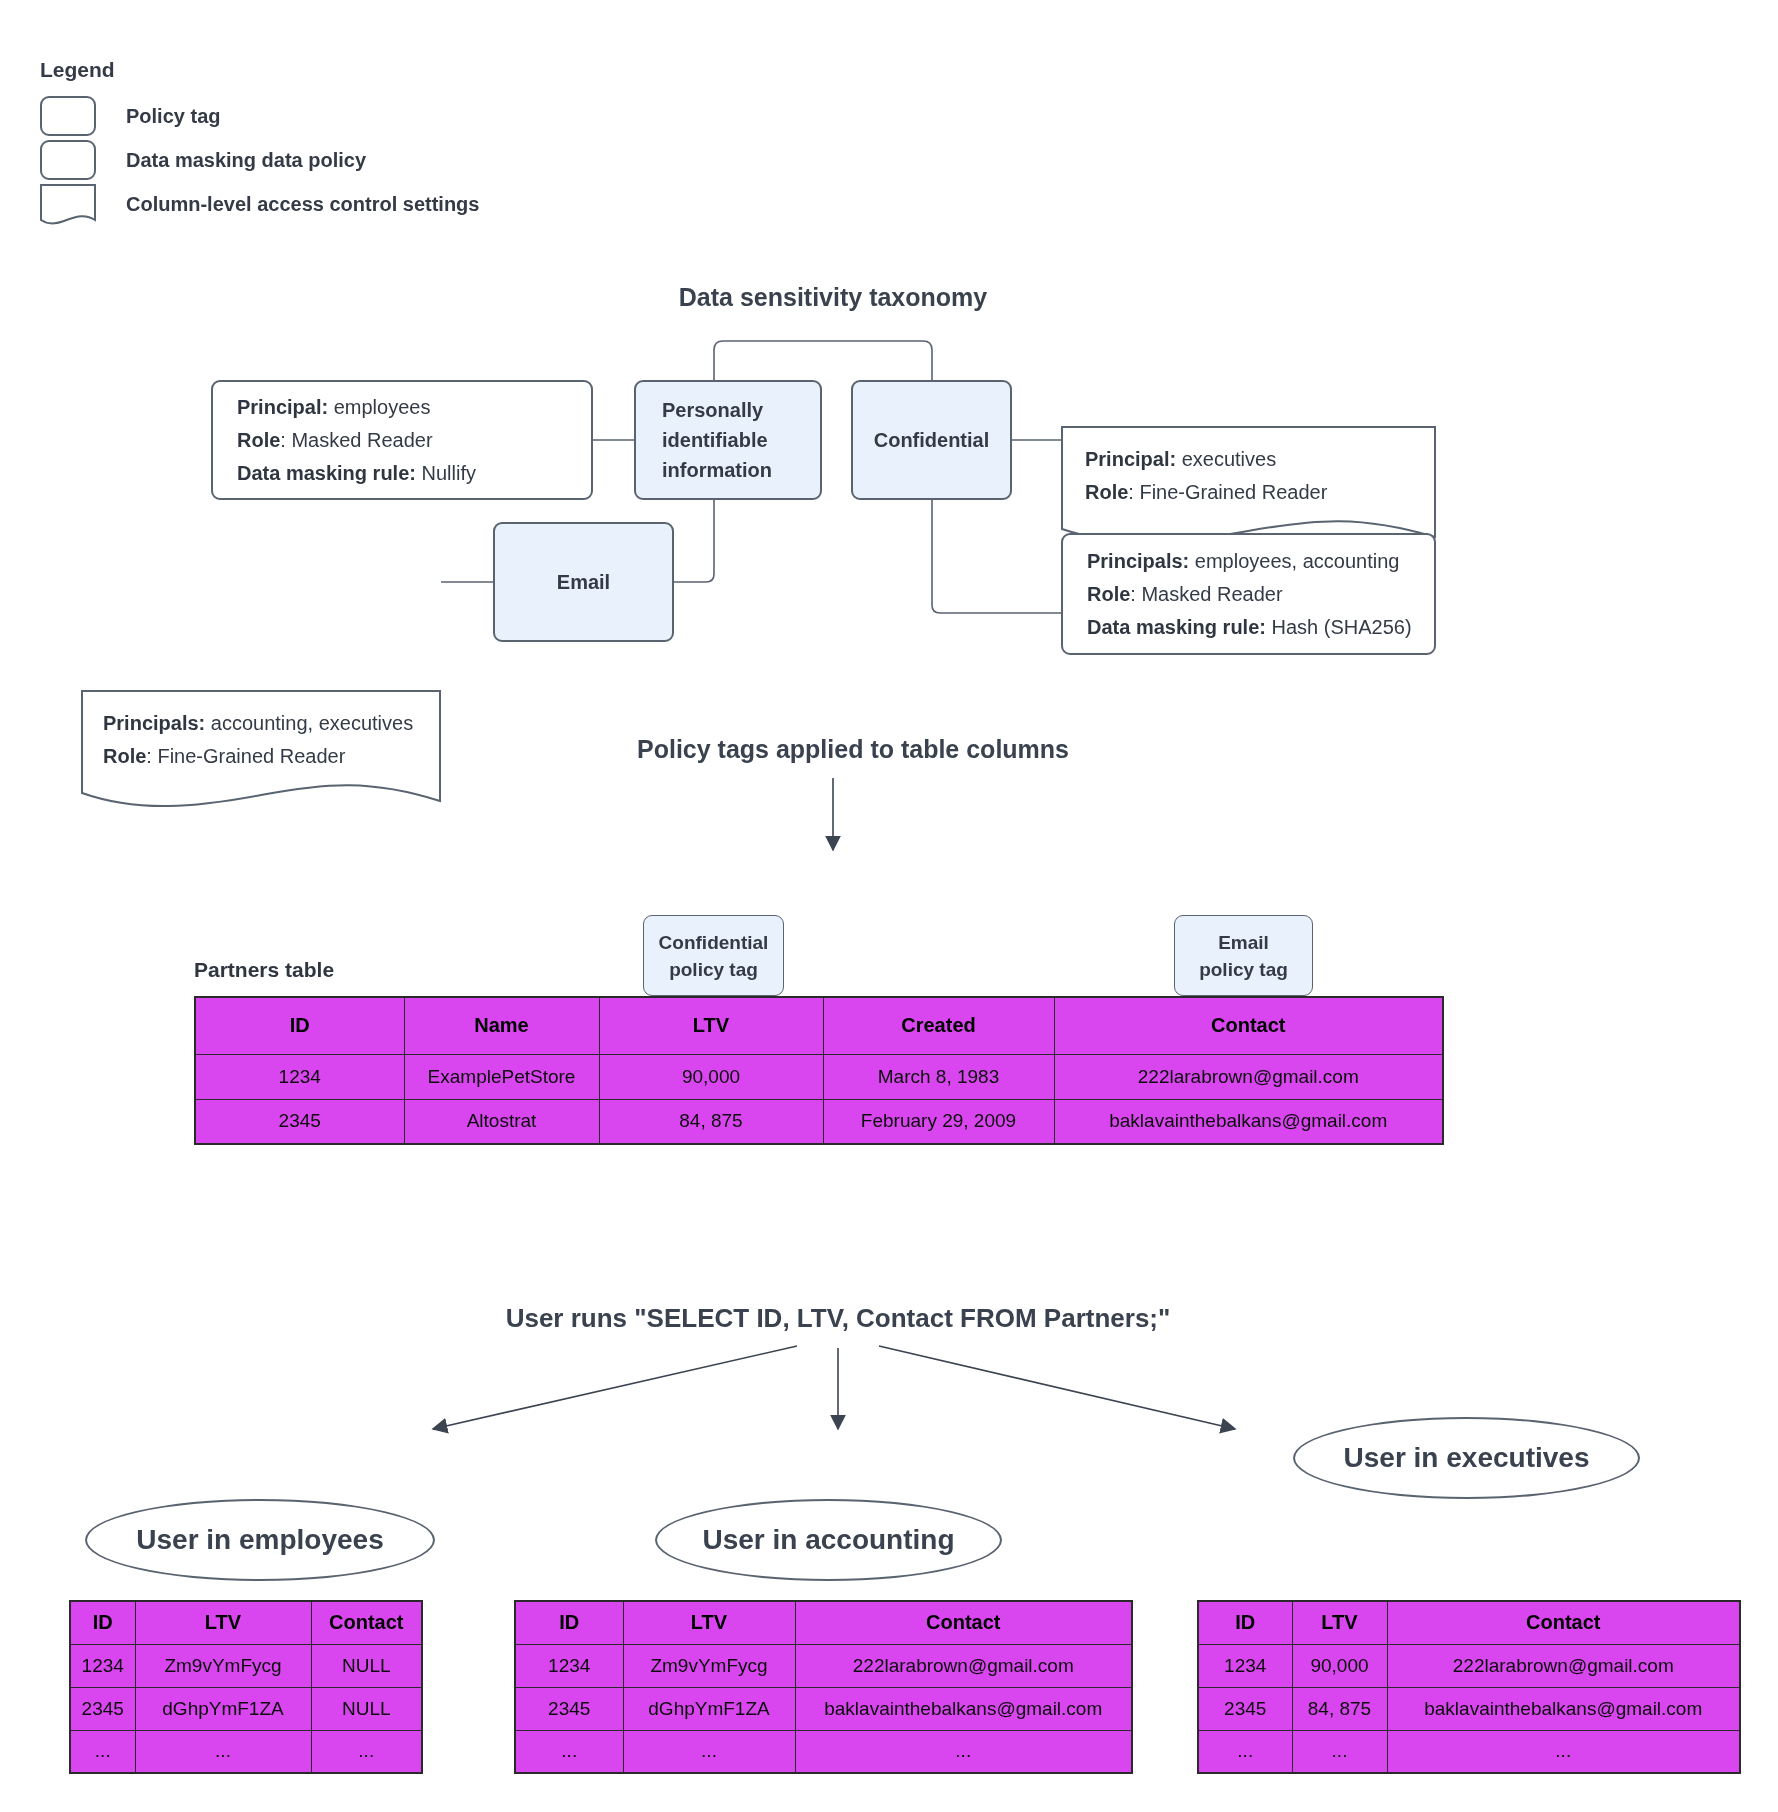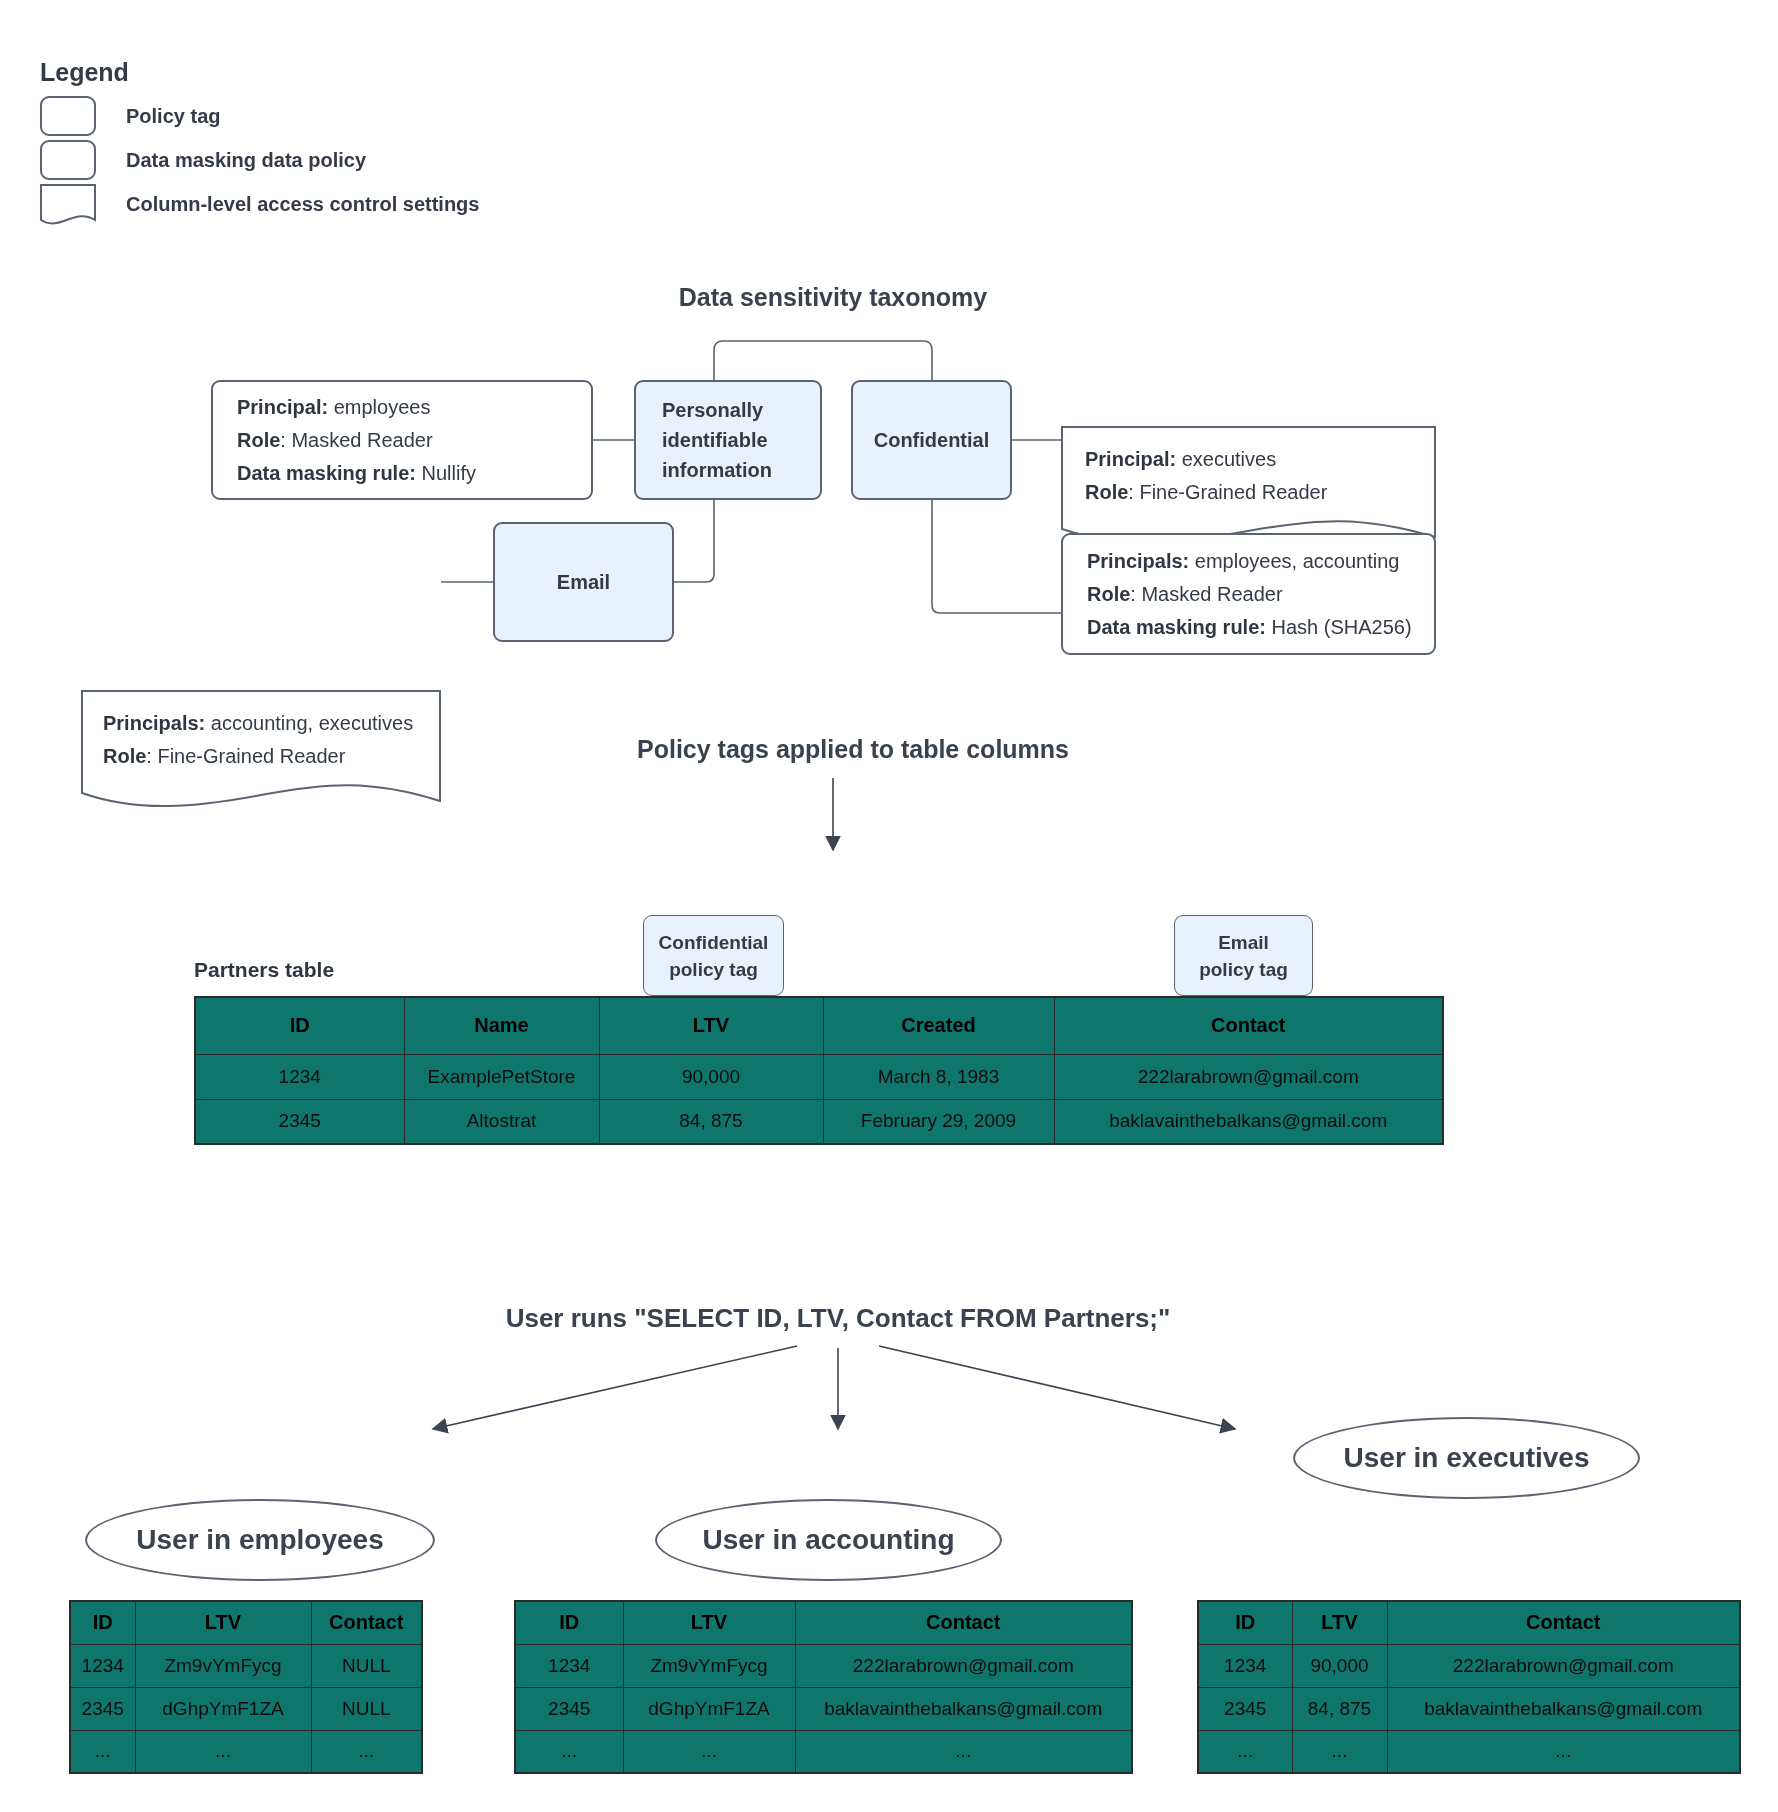--- a/index.html
+++ b/index.html
@@ -17,21 +17,21 @@
   .node-label{font-weight:bold;font-size:20px;line-height:30px;color:#343b46;}
   .note-lines{font-size:20px;line-height:33px;color:#343b46;}
   .note-lines b{color:#2f3640;}
   .note-pad{padding:0 10px 0 24px;}
   .wavy{position:relative;box-sizing:border-box;}
   .wavy svg{position:absolute;left:0;top:0;width:100%;height:100%;}
   .wavy .wavy-content{position:relative;display:flex;flex-direction:column;justify-content:center;height:82%;}
   
   .big-title{font-weight:bold;color:#39424e;text-align:center;}
   
-  .tbl{display:table;border-collapse:collapse;table-layout:fixed;background:#0f766e;}
+  .tbl{display:table;border-collapse:collapse;table-layout:fixed;background:#d946ef;}
   .tbl .tr{display:table-row;}
   .tbl .td{
     display:table-cell;border:1px solid #2a2a2a;vertical-align:middle;text-align:center;
     font-size:19px;color:#0c0c0c;padding:0 2px;box-sizing:border-box;overflow:hidden;
   }
   .tbl .tr:first-child .td{font-weight:bold;font-size:20px;color:#000;}
   .tbl{border:2px solid #2a2a2a;}
   #partners-table .tr{height:45px;}
   #partners-table .tr:first-child{height:57px;}
   .result-tbl .tr{height:43px;}
@@ -87,21 +87,21 @@
     <path class="ln" d="M674,582 H706 Q714,582 714,574 V500"></path>
     <path class="ln" d="M932,500 V605 Q932,613 940,613 H1061"></path>
 
     <line class="arrow-ln" x1="833" y1="778" x2="833" y2="850" marker-end="url(#ah)"></line>
 
     <line class="arrow-ln" x1="797" y1="1346" x2="433" y2="1429" marker-end="url(#ah)"></line>
     <line class="arrow-ln" x1="838" y1="1348" x2="838" y2="1429" marker-end="url(#ah)"></line>
     <line class="arrow-ln" x1="879" y1="1346" x2="1235" y2="1429" marker-end="url(#ah)"></line>
   </svg>
 
-  <div class="abs legend-label" style="left:40px;top:58px;font-size:25px;">Legend</div>
+  <div class="abs legend-label" style="left:40px;top:58px;font-size:21px;">Legend</div>
 
   <div class="abs legend-swatch policy-fill" style="left:40px;top:96px;"></div>
   <div class="abs legend-label" style="left:126px;top:105px;">Policy tag</div>
 
   <div class="abs legend-swatch" style="left:40px;top:140px;"></div>
   <div class="abs legend-label" style="left:126px;top:149px;">Data masking data policy</div>
 
   <div class="abs wavy" style="left:40px;top:184px;width:56px;height:46px;">
     <svg viewBox="0 0 56 46" preserveAspectRatio="none">
       <path d="M1,1 H55 V36 C46,30 37,32 28,35.5 C19,39 10,42 1,36 Z" fill="#fff" stroke="#5a6370" stroke-width="2" vector-effect="non-scaling-stroke"></path>

